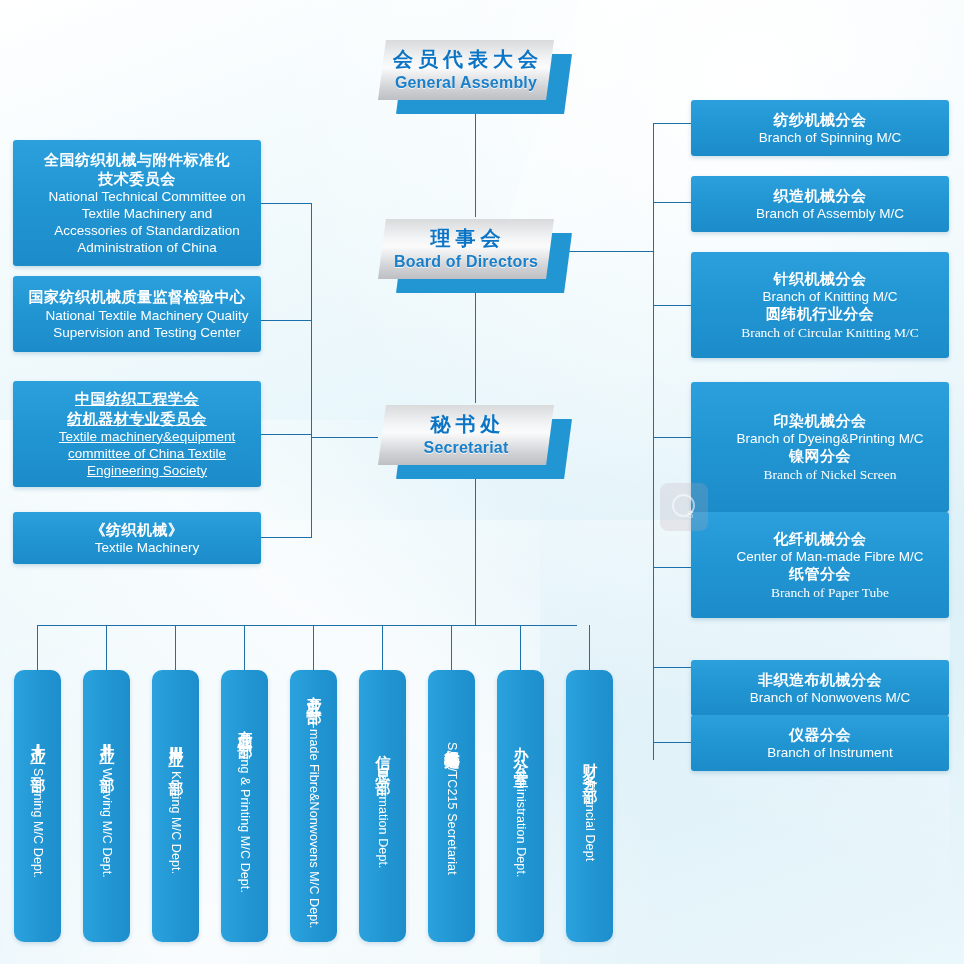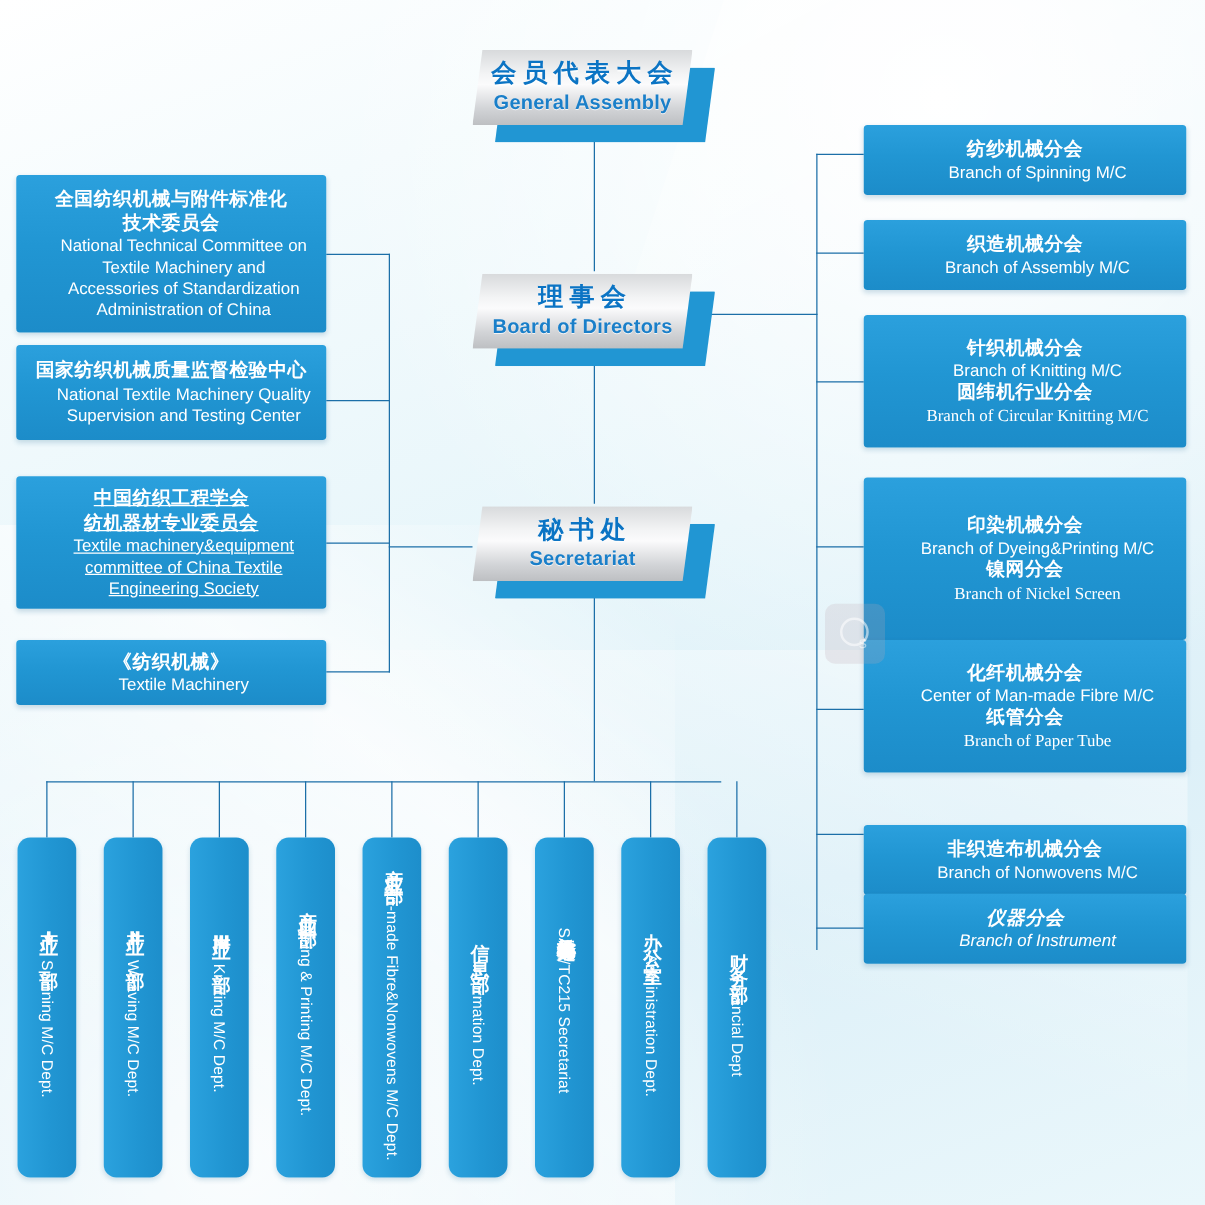--- a/index.html
+++ b/index.html
@@ -237,21 +237,21 @@
     </div>
   </div>
 
   <div class="bx bxR" style="left:691px;top:660px;height:56px;">
     <div class="grp">
       <div class="cn">非织造布机械分会</div>
       <div class="en">Branch of Nonwovens M/C</div>
     </div>
   </div>
 
-  <div class="bx bxR" style="left:691px;top:715px;height:56px;font-style:italic;">
+  <div class="bx bxR" style="left:691px;top:715px;height:56px;">
     <div class="grp">
       <div class="cn">仪器分会</div>
       <div class="en">Branch of Instrument</div>
     </div>
   </div>
 
   <div class="dept" style="left:14px;top:670px;height:272px;">
     <div class="vert">
       <span class="vcn">产业Ⅰ部</span>
       <span class="ven">Spinning M/C Dept.</span>

